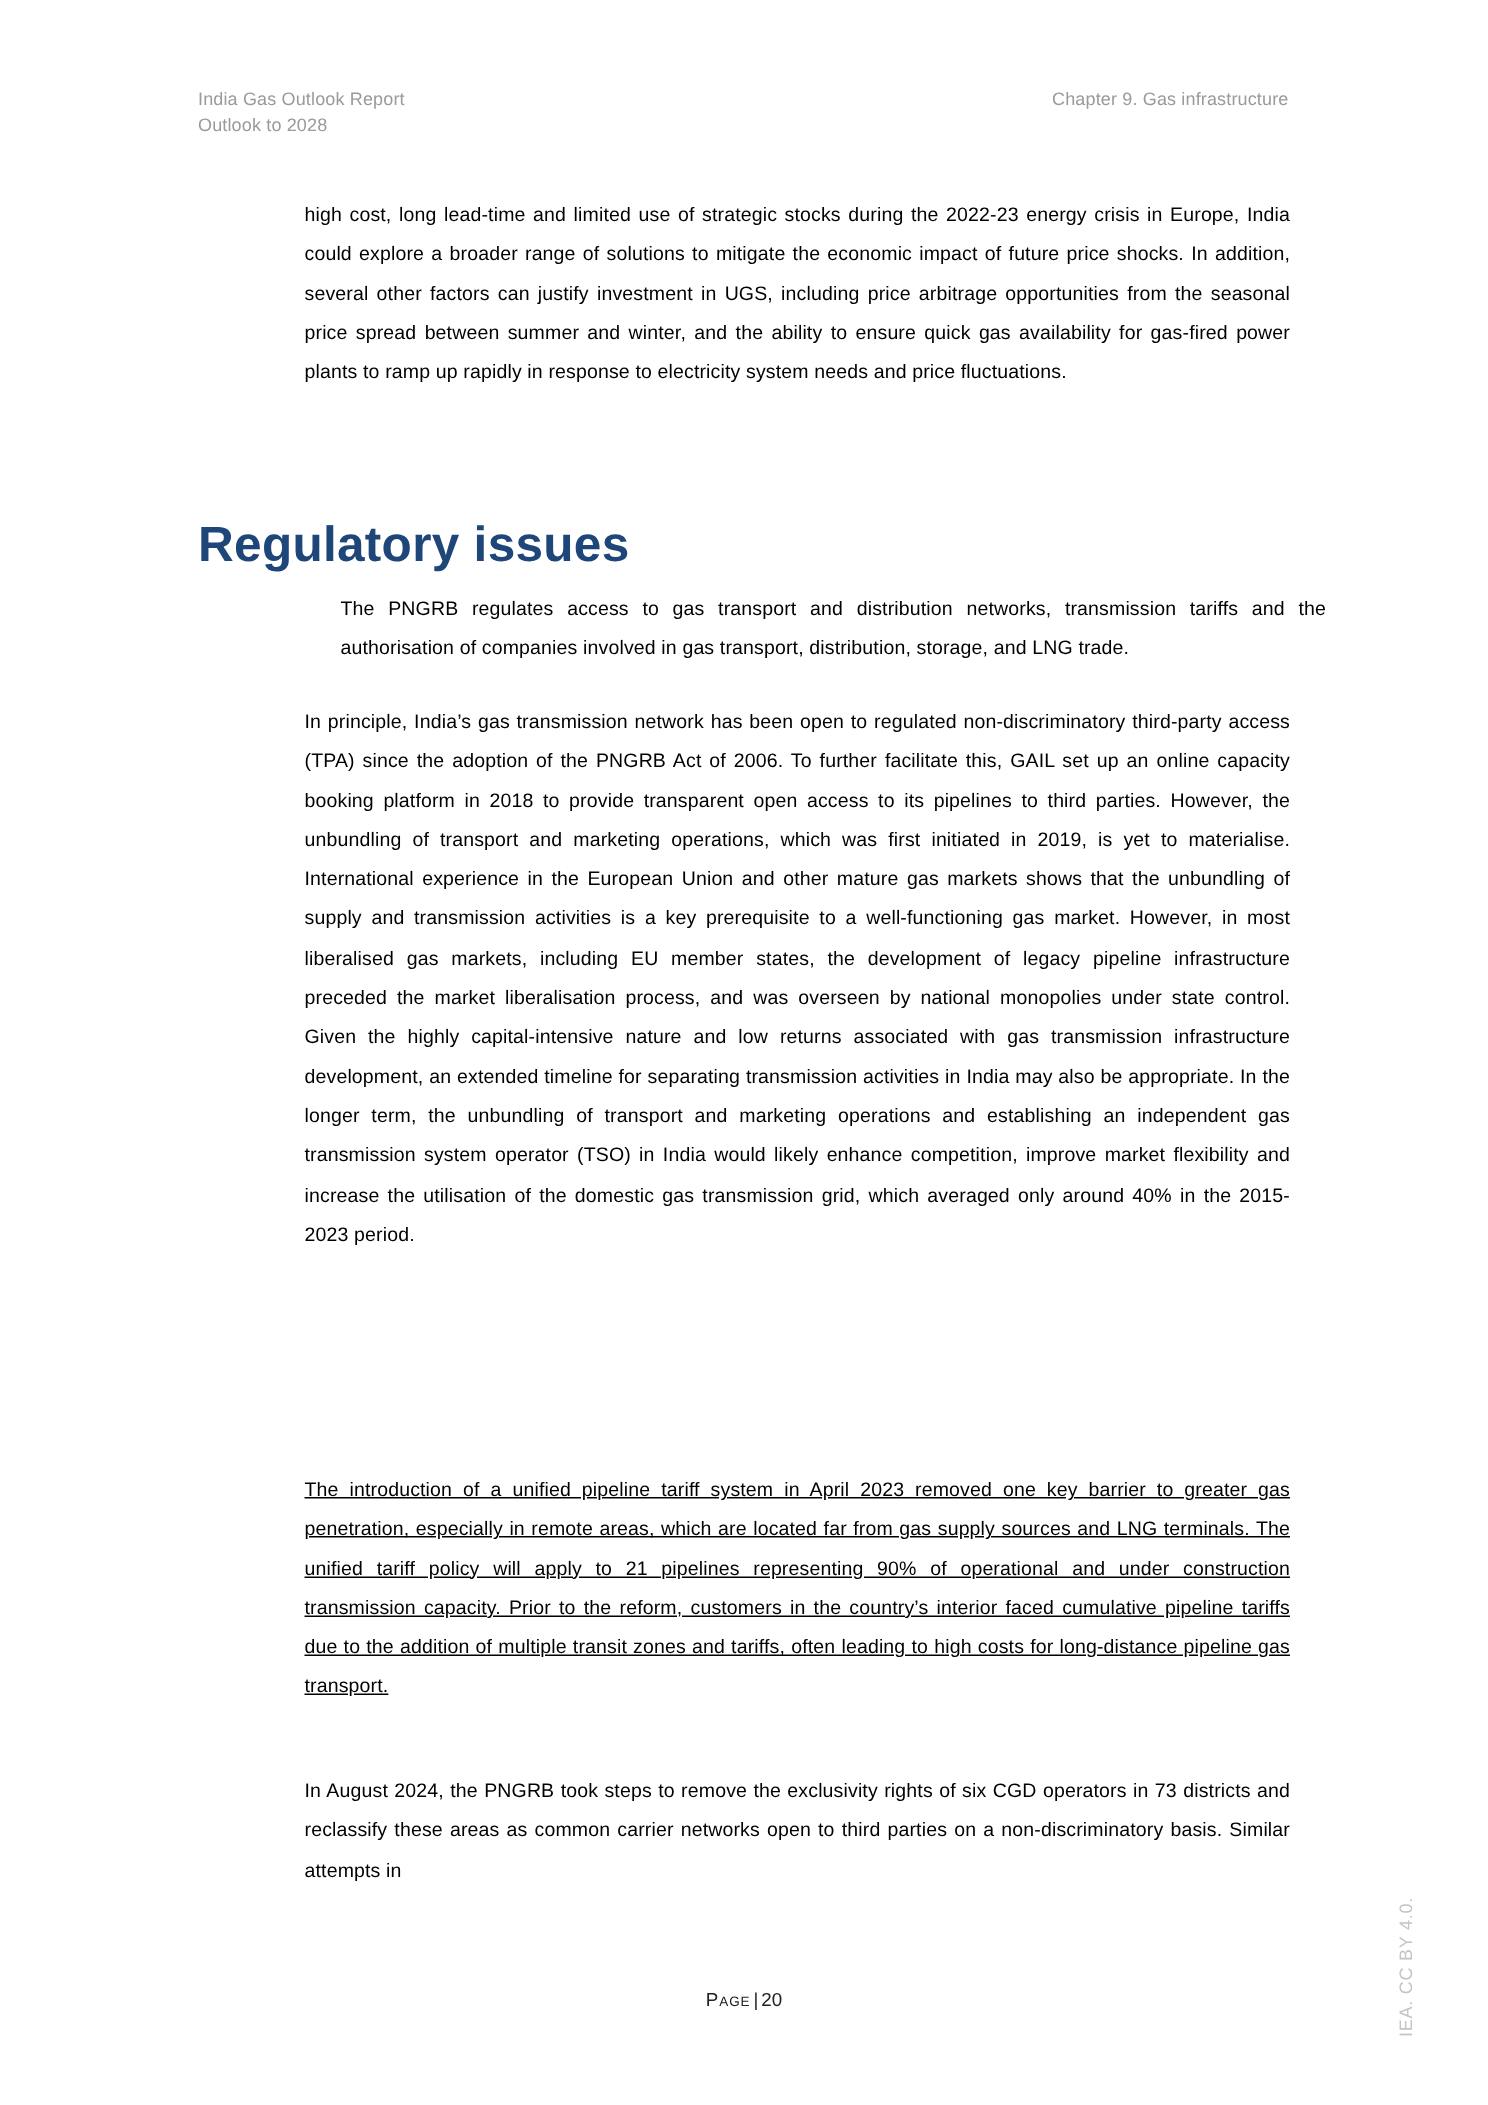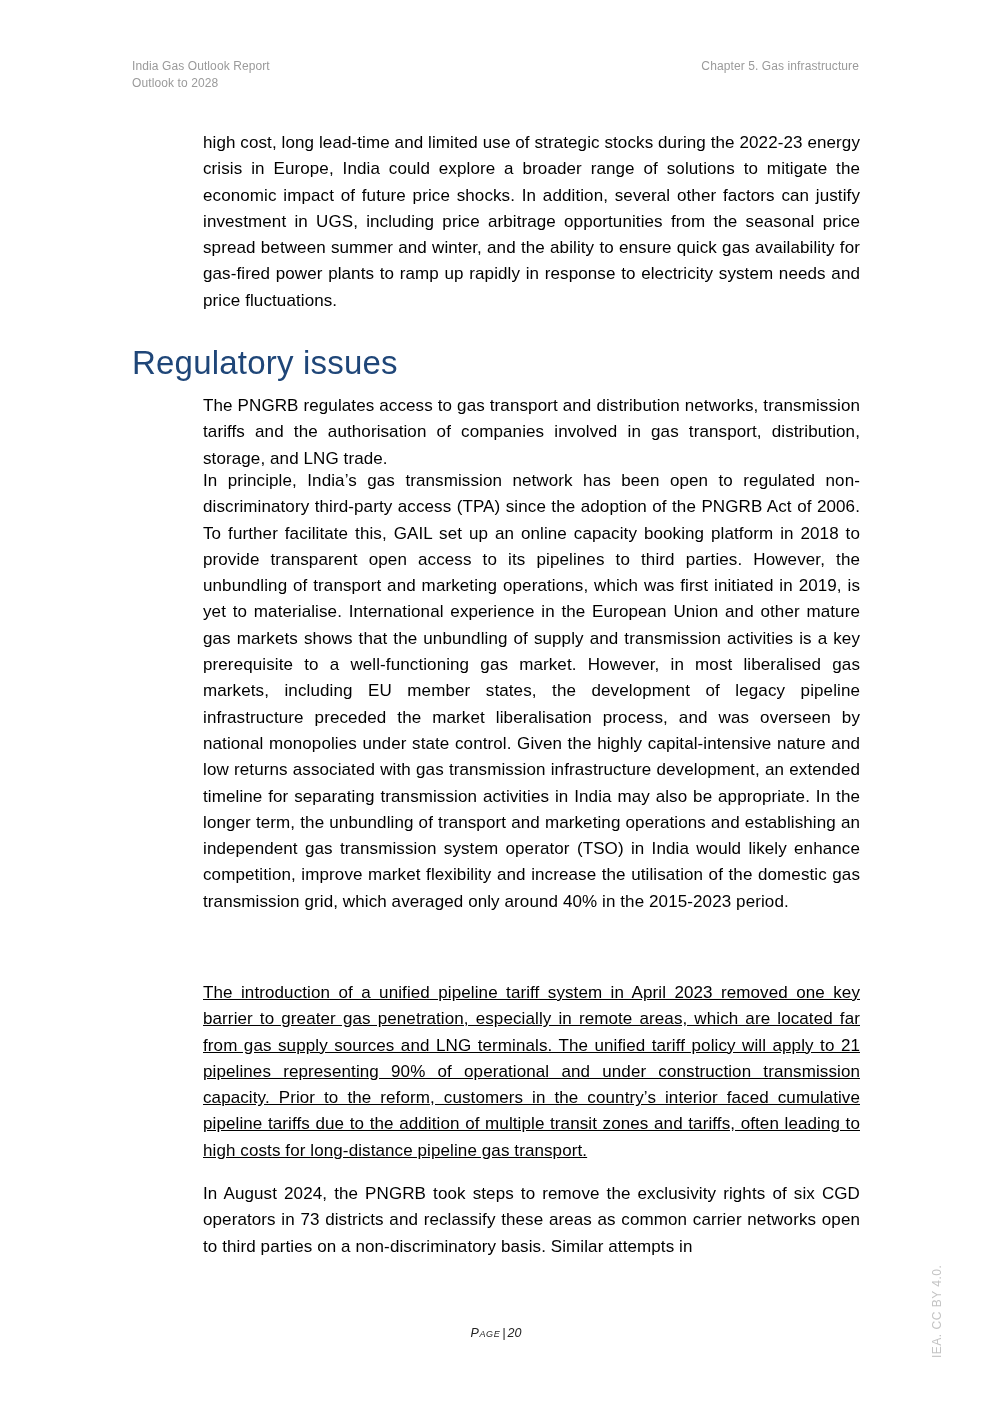--- a/index.html
+++ b/index.html
@@ -24,54 +24,53 @@
       letter-spacing: 0.1px;
     }
     .hdr-left { left: 132px; }
     .hdr-right { right: 133px; text-align: right; }
     .hdr div { display: block; }
 
     .content {
       position: absolute;
       left: 203px;
       width: 657px;
-      font-size: 17px;
+      font-size: 13px;
       line-height: 26.3px;
       text-align: justify;
       text-align-last: left;
       letter-spacing: 0.1px;
     }
     .content p { margin: 0; }
     #p0 { top: 130px; }
-    #p1 { top: 393px; }
+    #p1 { top: 393px; margin-left: 24px; }
     #p2 { top: 468px; }
     #p3 { top: 980px; text-decoration: underline; }
     #p4 { top: 1181px; }
 
     .section-title {
       position: absolute;
       left: 132px;
       top: 342px;
       margin: 0;
       font-size: 33px;
       line-height: 42px;
-      font-weight: normal;
+      font-weight: bold;
       color: #1f4678;
       letter-spacing: 0.2px;
     }
 
     .footer {
       position: absolute;
       top: 1326px;
       left: 0;
       width: 992px;
       text-align: center;
       font-size: 12.5px;
       color: #222;
-      font-style: italic;
     }
     .footer .pg-label {
       font-variant: small-caps;
       letter-spacing: 0.6px;
     }
     .footer .sep { margin: 0 2px; }
 
     .license {
       position: absolute;
       left: 930px;
@@ -85,21 +84,21 @@
     }
   </style>
 </head>
 <body>
 
 <div class="hdr hdr-left">
   <div>India Gas Outlook Report</div>
   <div>Outlook to 2028</div>
 </div>
 <div class="hdr hdr-right">
-  <div>Chapter 5. Gas infrastructure</div>
+  <div>Chapter 9. Gas infrastructure</div>
 </div>
 
 <div class="content" id="p0">
   <p>high cost, long lead-time and limited use of strategic stocks during the 2022-23 energy crisis in Europe, India could explore a broader range of solutions to mitigate the economic impact of future price shocks. In addition, several other factors can justify investment in UGS, including price arbitrage opportunities from the seasonal price spread between summer and winter, and the ability to ensure quick gas availability for gas-fired power plants to ramp up rapidly in response to electricity system needs and price fluctuations.</p>
 </div>
 
 <h1 class="section-title">Regulatory issues</h1>
 
 <div class="content" id="p1">
   <p>The PNGRB regulates access to gas transport and distribution networks, transmission tariffs and the authorisation of companies involved in gas transport, distribution, storage, and LNG trade.</p>

